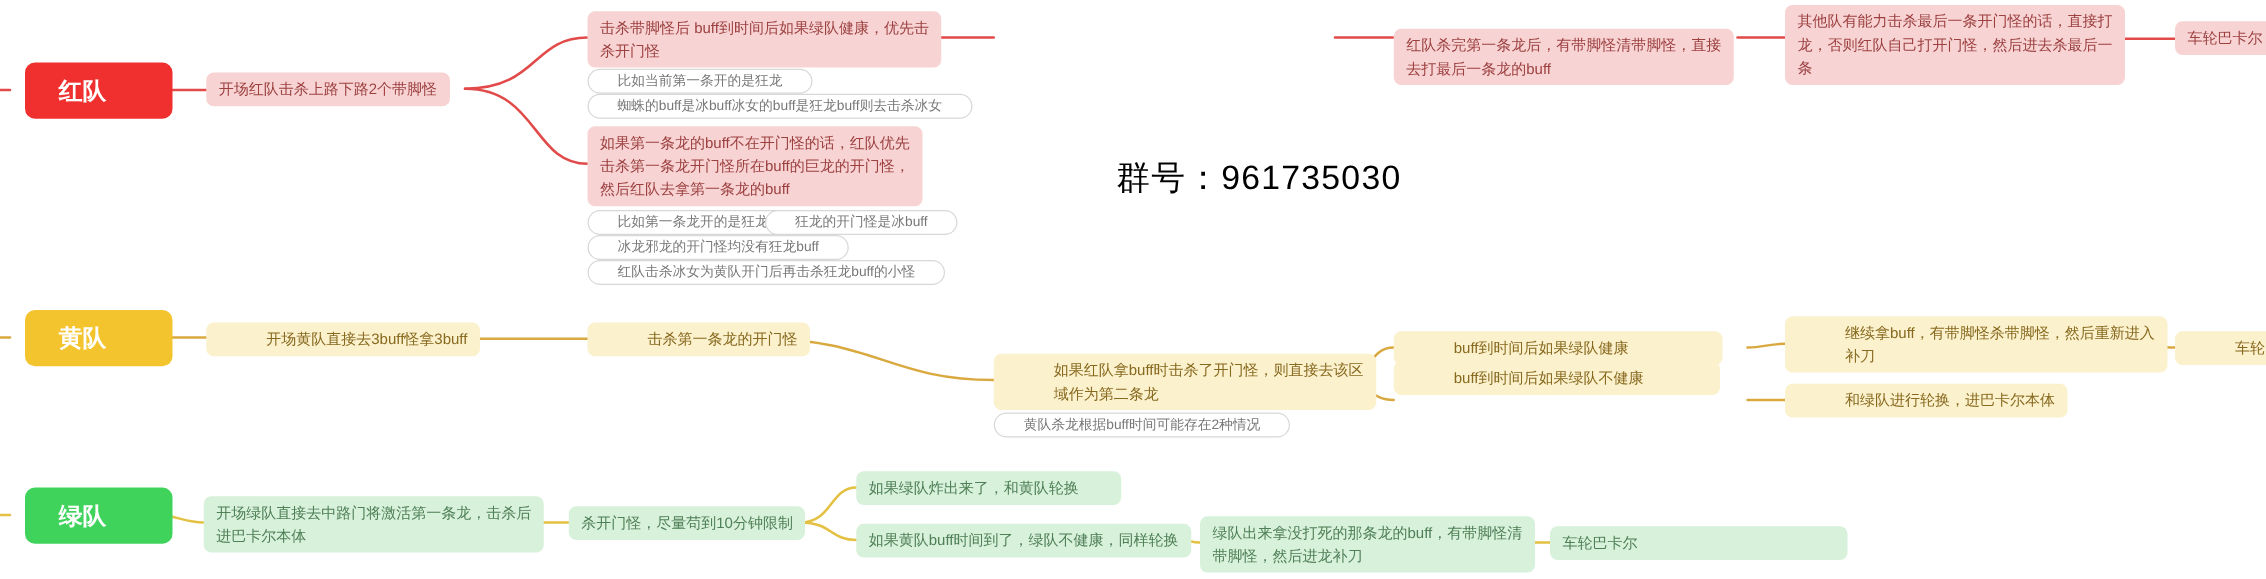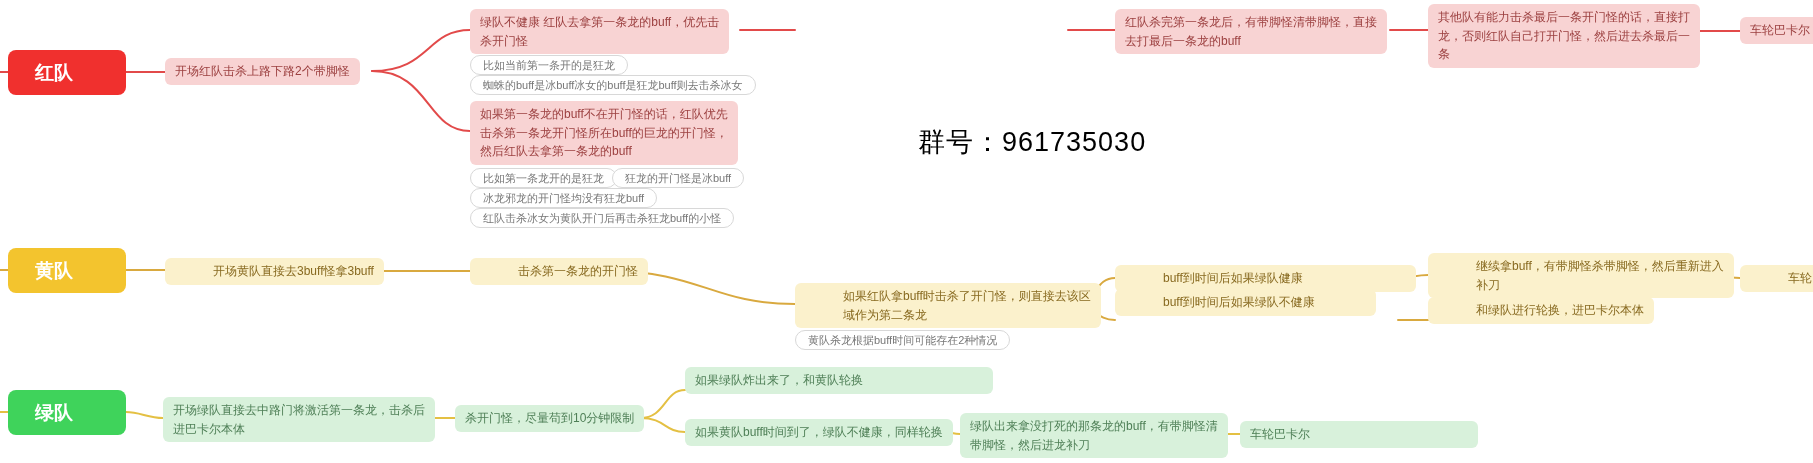--- a/index.html
+++ b/index.html
@@ -16,41 +16,41 @@
     white-space:pre;
     text-align:left;
   }
   .main{
     position:absolute;
     width:118px;height:45px;
     display:flex;align-items:center;
     box-sizing:border-box;
     padding-left:27px;
     border-radius:8px;
-    color:#ffffff;font-weight:bold;font-size:19px;
+    color:#ffffff;font-weight:bold;font-size:19px;margin-left:12px;
   }
   .red-main{background:var(--red_main);}
   .yellow-main{background:var(--yellow_main);}
   .green-main{background:var(--green_main);text-align:right;}
   .red-child{background:var(--red_child_bg);color:var(--red_child_text);}
   .yellow-child{background:var(--yellow_child_bg);color:var(--yellow_child_text);padding-left:48px;}
   .green-child{background:var(--green_child_bg);color:var(--green_child_text);}
   .note{
     position:absolute;
     box-sizing:border-box;
     font-size:11px;line-height:16px;
-    padding:1px 12px;
+    padding:1px 23px;
     background:#ffffff;
     border:1px solid var(--note_border);
     border-radius:10px;
     color:var(--note_text);
     white-space:nowrap;
   }
   .watermark{
-    position:absolute;left:918px;top:124px;
+    position:absolute;left:893px;top:124px;
     font-size:27px;color:#000000;letter-spacing:1px;
     white-space:nowrap;
   }
 </style>
 </head>
 <body>
 
 <div class="canvas">
 
   <svg class="links" width="1813" height="463" viewBox="0 0 1813 463">
@@ -81,56 +81,56 @@
       <path d="M428 418 H455"></path>
       <path d="M640 418 C666 418 664 390 685 390"></path>
       <path d="M640 418 C666 418 664 432 685 432"></path>
       <path d="M945 432 C951 432 953 434 960 434"></path>
       <path d="M1205 434 H1240"></path>
     </g>
   </svg>
 
   <div class="main red-main" style="left:8px;top:50px">红队</div>
   <div class="node red-child" style="left:165px;top:58px">开场红队击杀上路下路2个带脚怪</div>
-  <div class="node red-child" style="left:470px;top:9px">绿队不健康 红队去拿第一条龙的buff，优先击
+  <div class="node red-child" style="left:470px;top:9px">击杀带脚怪后 buff到时间后如果绿队健康，优先击
 杀开门怪</div>
   <div class="note" style="left:470px;top:55px">比如当前第一条开的是狂龙</div>
   <div class="note" style="left:470px;top:75px">蜘蛛的buff是冰buff冰女的buff是狂龙buff则去击杀冰女</div>
   <div class="node red-child" style="left:470px;top:101px">如果第一条龙的buff不在开门怪的话，红队优先
 击杀第一条龙开门怪所在buff的巨龙的开门怪，
 然后红队去拿第一条龙的buff</div>
   <div class="note" style="left:470px;top:168px">比如第一条龙开的是狂龙</div>
   <div class="note" style="left:612px;top:168px">狂龙的开门怪是冰buff</div>
   <div class="note" style="left:470px;top:208px">红队击杀冰女为黄队开门后再击杀狂龙buff的小怪</div>
   <div class="note" style="left:470px;top:188px">冰龙邪龙的开门怪均没有狂龙buff</div>
-  <div class="node red-child" style="left:1115px;top:9px">红队杀完第一条龙后，有带脚怪清带脚怪，直接
+  <div class="node red-child" style="left:1115px;top:23px">红队杀完第一条龙后，有带脚怪清带脚怪，直接
 去打最后一条龙的buff</div>
   <div class="node red-child" style="left:1428px;top:4px">其他队有能力击杀最后一条开门怪的话，直接打
 龙，否则红队自己打开门怪，然后进去杀最后一
 条</div>
   <div class="node red-child" style="left:1740px;top:17px">车轮巴卡尔</div>
 
   <div class="main yellow-main" style="left:8px;top:248px">黄队</div>
   <div class="node yellow-child" style="left:165px;top:258px">开场黄队直接去3buff怪拿3buff</div>
   <div class="node yellow-child" style="left:470px;top:258px">击杀第一条龙的开门怪</div>
   <div class="node yellow-child" style="left:795px;top:283px">如果红队拿buff时击杀了开门怪，则直接去该区
 域作为第二条龙</div>
   <div class="note" style="left:795px;top:330px">黄队杀龙根据buff时间可能存在2种情况</div>
-  <div class="node yellow-child" style="left:1115px;top:265px;width:301px">buff到时间后如果绿队健康</div>
+  <div class="node yellow-child" style="left:1115px;top:265px;width:263px">buff到时间后如果绿队健康</div>
   <div class="node yellow-child" style="left:1115px;top:289px;width:261px">buff到时间后如果绿队不健康</div>
   <div class="node yellow-child" style="left:1428px;top:253px">继续拿buff，有带脚怪杀带脚怪，然后重新进入
 补刀</div>
   <div class="node yellow-child" style="left:1740px;top:265px">车轮巴卡尔</div>
-  <div class="node yellow-child" style="left:1428px;top:297px">和绿队进行轮换，进巴卡尔本体</div>
+  <div class="node yellow-child" style="left:1428px;top:307px">和绿队进行轮换，进巴卡尔本体</div>
 
   <div class="main green-main" style="left:8px;top:390px">绿队</div>
   <div class="node green-child" style="left:163px;top:397px">开场绿队直接去中路门将激活第一条龙，击杀后
 进巴卡尔本体</div>
   <div class="node green-child" style="left:455px;top:405px">杀开门怪，尽量苟到10分钟限制</div>
-  <div class="node green-child" style="left:685px;top:367px;width:308px">如果绿队炸出来了，和黄队轮换</div>
+  <div class="node green-child" style="left:685px;top:377px;width:212px">如果绿队炸出来了，和黄队轮换</div>
   <div class="node green-child" style="left:685px;top:419px">如果黄队buff时间到了，绿队不健康，同样轮换</div>
   <div class="node green-child" style="left:960px;top:413px">绿队出来拿没打死的那条龙的buff，有带脚怪清
 带脚怪，然后进龙补刀</div>
   <div class="node green-child" style="left:1240px;top:421px;width:238px">车轮巴卡尔</div>
 
   <div class="watermark">群号：961735030</div>
 
 </div>
 
 </body></html>

